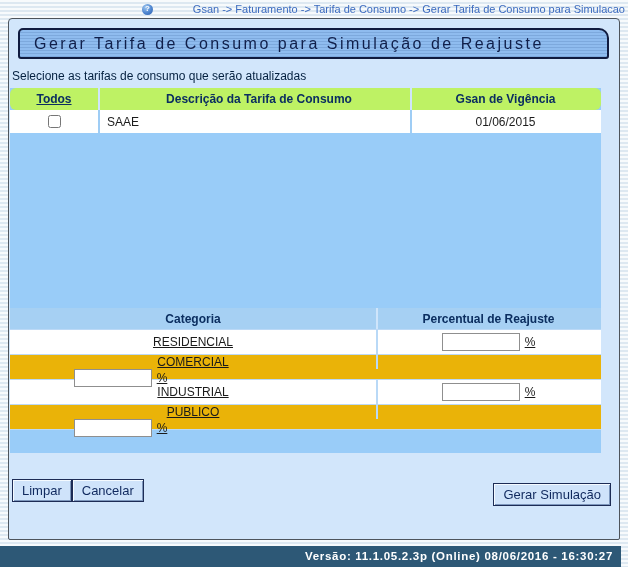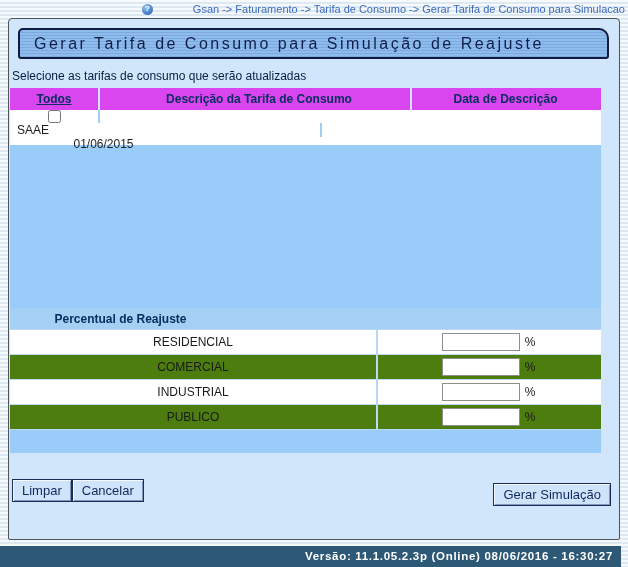--- a/index.html
+++ b/index.html
@@ -47,28 +47,28 @@
   .instruction {
     margin: 10px 0 5px 3px;
     color: #04203f; font-size: 12px;
   }
 
   
   .grid1 {
     margin-left: 1px; width: 591px; height: 220px;
     background: #99ccf8;
   }
-  .g1-head { display: flex; height: 22px; background: #d946ef; }
+  .g1-head { display: flex; height: 22px; background: #bef264; border-radius: 6px; }
   .g1-head .cell {
     color: #0b2e60; font-weight: bold; font-size: 12px;
     display: flex; align-items: center; justify-content: center;
     border-right: 2px solid #cfe5fb; height: 100%;
   }
   .g1-head .cell:last-child { border-right: none; }
-  .g1-row { display: flex; height: 35px; background: #ffffff; flex-direction: column; }
+  .g1-row { display: flex; height: 23px; background: #ffffff; }
   .g1-row .cell {
     display: flex; align-items: center; font-size: 12px; color: #1c1c1c;
     border-right: 2px solid #9fcdf5; height: 100%;
   }
   .g1-row .cell:last-child { border-right: none; }
   .c-todos { width: 90px; justify-content: center; }
   .c-desc  { width: 312px; padding-left: 7px; }
   .c-vig   { width: 187px; justify-content: center; }
   .g1-head .c-desc { justify-content: center; padding-left: 8px; }
   .todos-link { text-decoration: underline; cursor: pointer; }
@@ -81,26 +81,26 @@
   }
   .grid2 { margin-left: 1px; width: 591px; background: #cde4fb; }
   .g2-head { display: flex; height: 21px; background: #a6d0f3; }
   .g2-head .cell {
     color: #0b2e60; font-weight: bold; font-size: 12px;
     display: flex; align-items: center; justify-content: center;
     border-right: 2px solid #cfe5fb; height: 100%;
   }
   .g2-head .cell:last-child { border-right: none; }
   .g2-row { display: flex; height: 25px; border-top: 1px solid #bcd9f6; }
-  .g2-row.alt  { background: #4d7c0f; }
+  .g2-row.alt  { background: #eab308; flex-direction: column; }
   .g2-row.even { background: #ffffff; }
   .g2-row .cell {
     display: flex; align-items: center; justify-content: center;
     font-size: 12px; color: #1a1a1a;
-    border-right: 2px solid #b9d9f7; height: 100%;
+    border-right: 2px solid #b9d9f7; height: 100%; text-decoration: underline;
   }
   .g2-row .cell:last-child { border-right: none; }
   .c-cat { width: 368px; }
   .c-pct { width: 221px; gap: 5px; }
   .pct-input {
     width: 78px; height: 18px;
     border: 1px solid #8f8f8f; background: #ffffff;
     font-size: 12px; padding: 0 3px;
   }
   .g2-foot { height: 24px; background: #99ccf8; border-top: 1px solid #bcd9f6; }
@@ -143,34 +143,35 @@
   <div class="titlebar">Gerar Tarifa de Consumo para Simulação de Reajuste</div>
 
   <div class="instruction">Selecione as tarifas de consumo que serão atualizadas</div>
 
   <div class="grid1">
     <div class="g1-head">
       <div class="cell c-todos">
         <span class="todos-link">Todos</span>
       </div>
       <div class="cell c-desc">Descrição da Tarifa de Consumo</div>
-      <div class="cell c-vig">Data de Descrição</div>
+      <div class="cell c-vig">Gsan de Vigência</div>
     </div>
     <div class="g1-row">
       <div class="cell c-todos">
         <input type="checkbox" style="">
       </div>
       <div class="cell c-desc">SAAE</div>
       <div class="cell c-vig">01/06/2015</div>
     </div>
   </div>
 
 
   <div class="grid2">
     <div class="g2-head">
+      <div class="cell c-cat">Categoria</div>
       <div class="cell c-pct">Percentual de Reajuste</div>
     </div>
 
     <div class="g2-row even">
       <div class="cell c-cat">RESIDENCIAL</div>
       <div class="cell c-pct">
         <input class="pct-input" value="" style="">
         <span>%</span>
       </div>
     </div>

